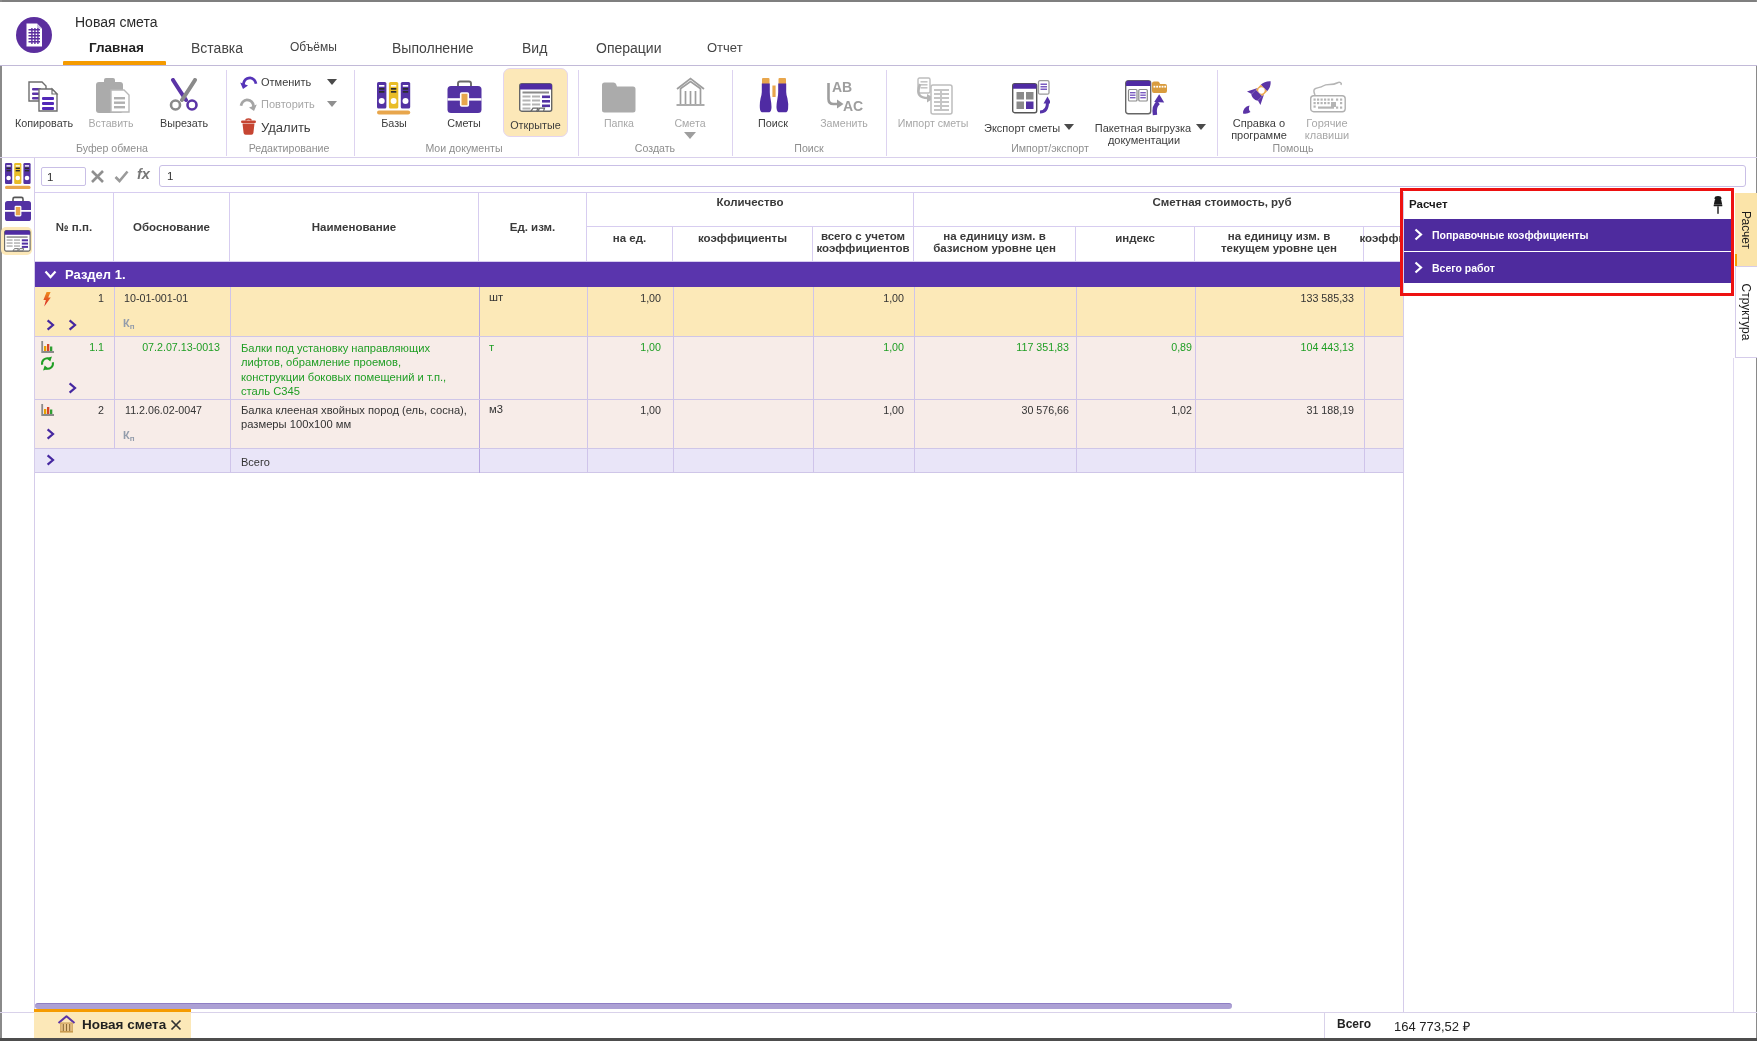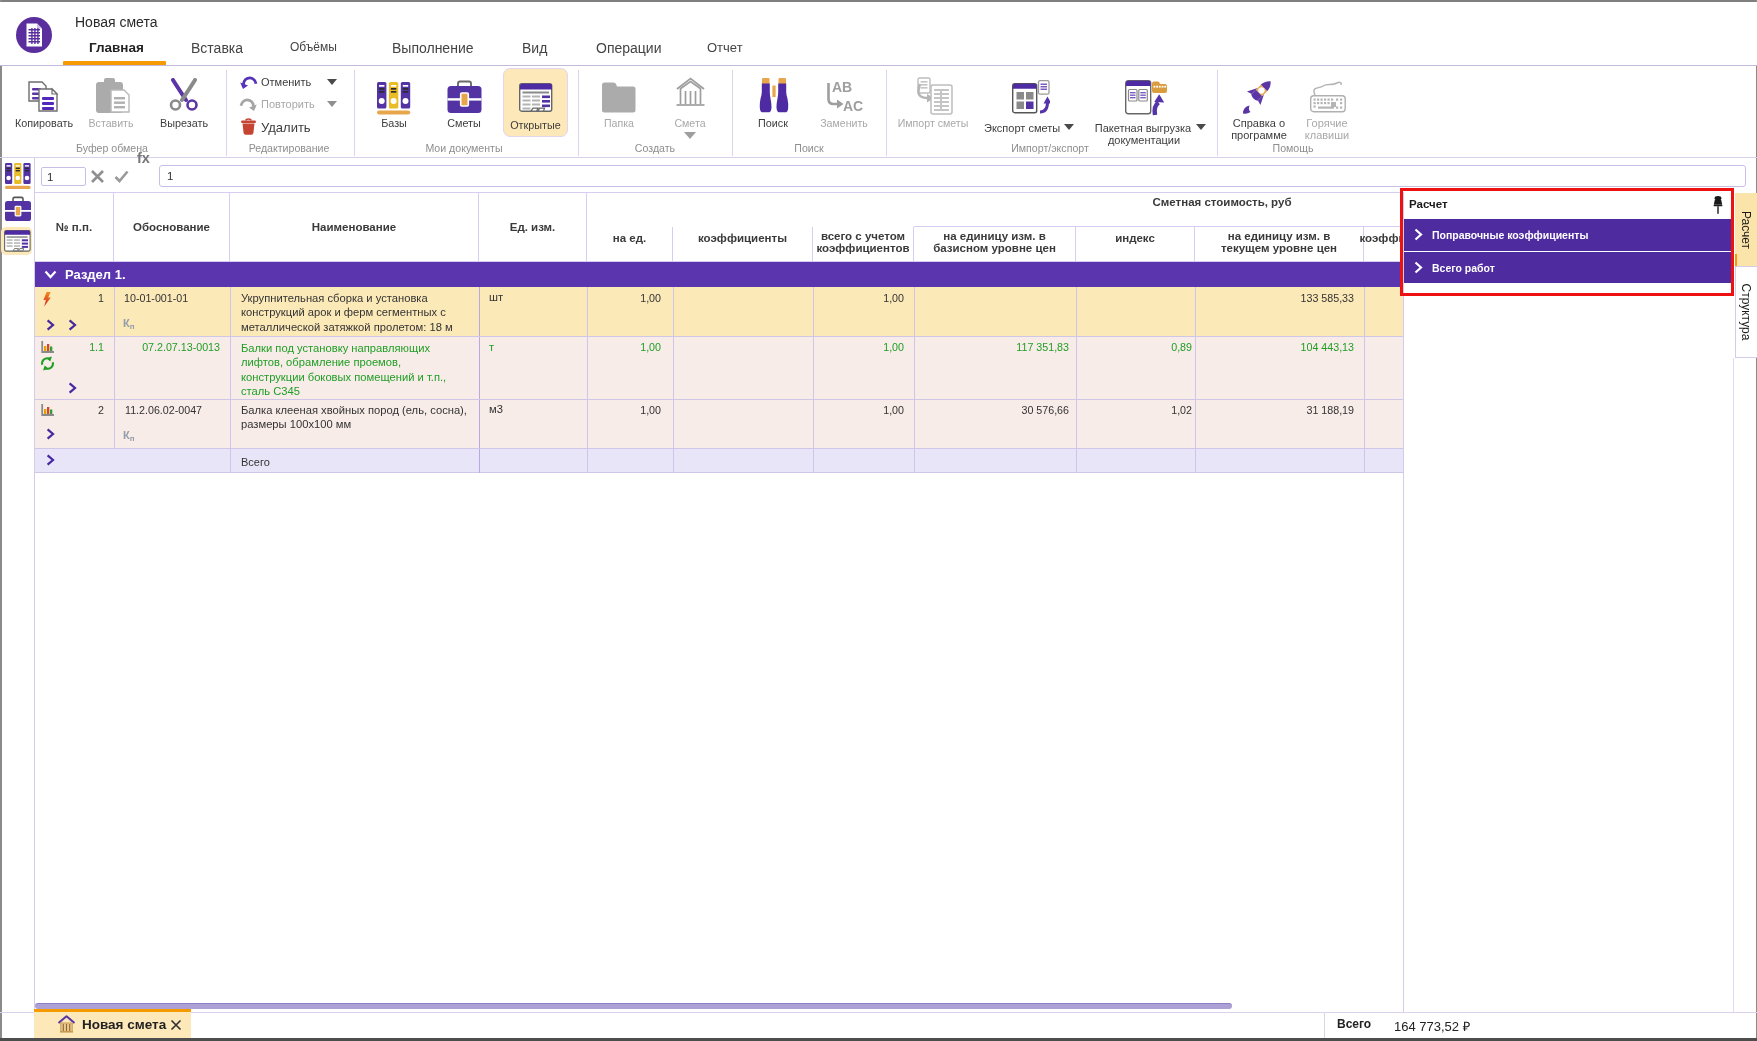--- a/index.html
+++ b/index.html
@@ -383,30 +383,31 @@
 </svg>
 </div>
 
 <div class="abs" style="left:41px;top:167px;width:45px;height:19px;border:1px solid #c9bfe6;border-radius:2px;font-size:11.5px;padding:3px 0 0 5px;color:#333">1</div>
 <svg class="abs" style="left:90px;top:169px" width="15" height="15" viewBox="0 0 15 15">
     <path d="M2 2 L13 13 M13 2 L2 13" stroke="#8f8f8f" stroke-width="2.6"></path>
   </svg>
 <svg class="abs" style="left:114px;top:170px" width="15" height="13" viewBox="0 0 15 13">
     <path d="M1.5 7 L5.5 11 L13.5 1.5" stroke="#9a9a9a" stroke-width="2.6" fill="none"></path>
   </svg>
-<div class="abs" style="left:137px;top:150px;font-size:14.5px;font-weight:bold;color:#777">fx</div>
+<div class="abs" style="left:137px;top:166px;font-size:14.5px;font-weight:bold;font-style:italic;color:#777">fx</div>
 <div class="abs" style="left:159px;top:165px;width:1587px;height:22px;border:1px solid #c9bfe6;border-radius:3px;font-size:11.5px;padding:4px 0 0 7px;color:#333">1</div>
 
 <div id="grid" class="abs" style="left:35px;top:192px;width:1368px;height:281px;overflow:hidden">
 
   <div class="abs" style="left:0;top:0;width:1368px;height:70px;border-top:1px solid #d7cdf0;background:#fff"></div>
   <div class="hc" style="left:0;top:1px;width:79px;height:69px">№ п.п.</div>
   <div class="hc" style="left:79px;top:1px;width:116px;height:69px">Обоснование</div>
   <div class="hc" style="left:195px;top:1px;width:249px;height:69px">Наименование</div>
   <div class="hc" style="left:444px;top:1px;width:108px;height:69px">Ед. изм.</div>
+  <div class="hc" style="left:552px;top:1px;width:327px;height:34px;align-items:flex-start;padding-top:3px">Количество</div>
   <div class="hc" style="left:552px;top:35px;width:86px;height:35px;align-items:flex-start;padding-top:5px">на ед.</div>
   <div class="hc" style="left:638px;top:35px;width:140px;height:35px;align-items:flex-start;padding-top:5px">коэффициенты</div>
   <div class="hc" style="left:778px;top:35px;width:101px;height:35px;align-items:flex-start;padding-top:2.5px;line-height:12.5px">всего с учетом<br>коэффициентов</div>
   <div class="hc" style="left:879px;top:1px;width:616px;height:34px;border-right:none;align-items:flex-start;padding-top:3px">Сметная стоимость, руб</div>
   <div class="hc" style="left:879px;top:35px;width:162px;height:35px;align-items:flex-start;padding-top:2.5px;line-height:12.5px">на единицу изм. в<br>базисном уровне цен</div>
   <div class="hc" style="left:1041px;top:35px;width:119px;height:35px;align-items:flex-start;padding-top:5px">индекс</div>
   <div class="hc" style="left:1160px;top:35px;width:169px;height:35px;align-items:flex-start;padding-top:2.5px;line-height:12.5px">на единицу изм. в<br>текущем уровне цен</div>
   <div class="hc" style="left:1329px;top:35px;width:81px;height:35px;align-items:flex-start;padding-top:5px">коэффициенты</div>
 
   <div class="abs" style="left:0;top:70px;width:1368px;height:25px;background:#5a35ad"></div>
@@ -427,21 +428,20 @@
   </svg>
   <svg class="chev" style="left:11px;top:127px" width="9" height="12" viewBox="0 0 9 12">
       <path d="M1.6 1.4 L7 6 L1.6 10.6" stroke="#4527a0" stroke-width="2.2" fill="none"></path>
     </svg>
   <svg class="chev" style="left:33px;top:127px" width="9" height="12" viewBox="0 0 9 12">
       <path d="M1.6 1.4 L7 6 L1.6 10.6" stroke="#4527a0" stroke-width="2.2" fill="none"></path>
     </svg>
   <div class="cell num" style="left:0px;top:100px;width:69px">1</div>
   <div class="cell" style="left:89px;top:100px;width:106px">10-01-001-01</div>
   <div class="cell" style="left:88px;top:125px;font-weight:bold;color:#939cab;font-size:11px">К<span style="font-size:8px;vertical-align:-2px">п</span></div>
-  <div class="cellb" style="left:206px;top:99px;width:240px;line-height:14.3px">Укрупнительная сборка и установка<br>конструкций арок и ферм сегментных с<br>металлической затяжкой пролетом: 18 м</div>
   <div class="cellb" style="left:454px;top:99px">шт</div>
   <div class="cell num" style="left:552px;top:100px;width:74px">1,00</div>
   <div class="cell num" style="left:778px;top:100px;width:91px">1,00</div>
   <div class="cell num" style="left:1160px;top:100px;width:159px">133 585,33</div>
 
   <div class="abs" style="left:0;top:144px;width:1368px;height:63px;background:#f7ece8"></div>
   <svg class="abs" style="left:6px;top:149px" width="13" height="13" viewBox="0 0 13 13">
     <path d="M1.2 0 V11 H13" stroke="#8a8a8a" stroke-width="1.8" fill="none"></path>
     <rect x="3" y="5" width="2.3" height="5" fill="#e8a000"></rect>
       <rect x="6" y="3" width="2.3" height="7" fill="#d2452a"></rect>

